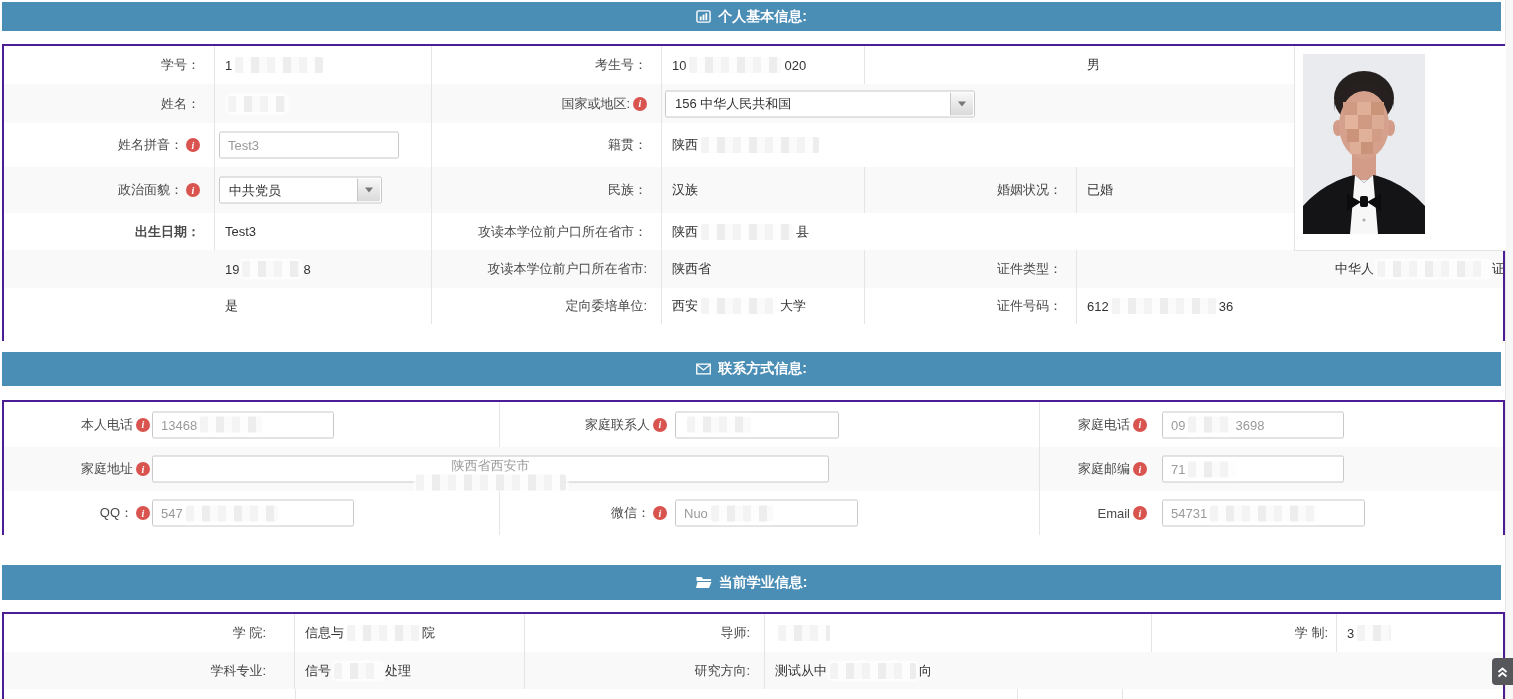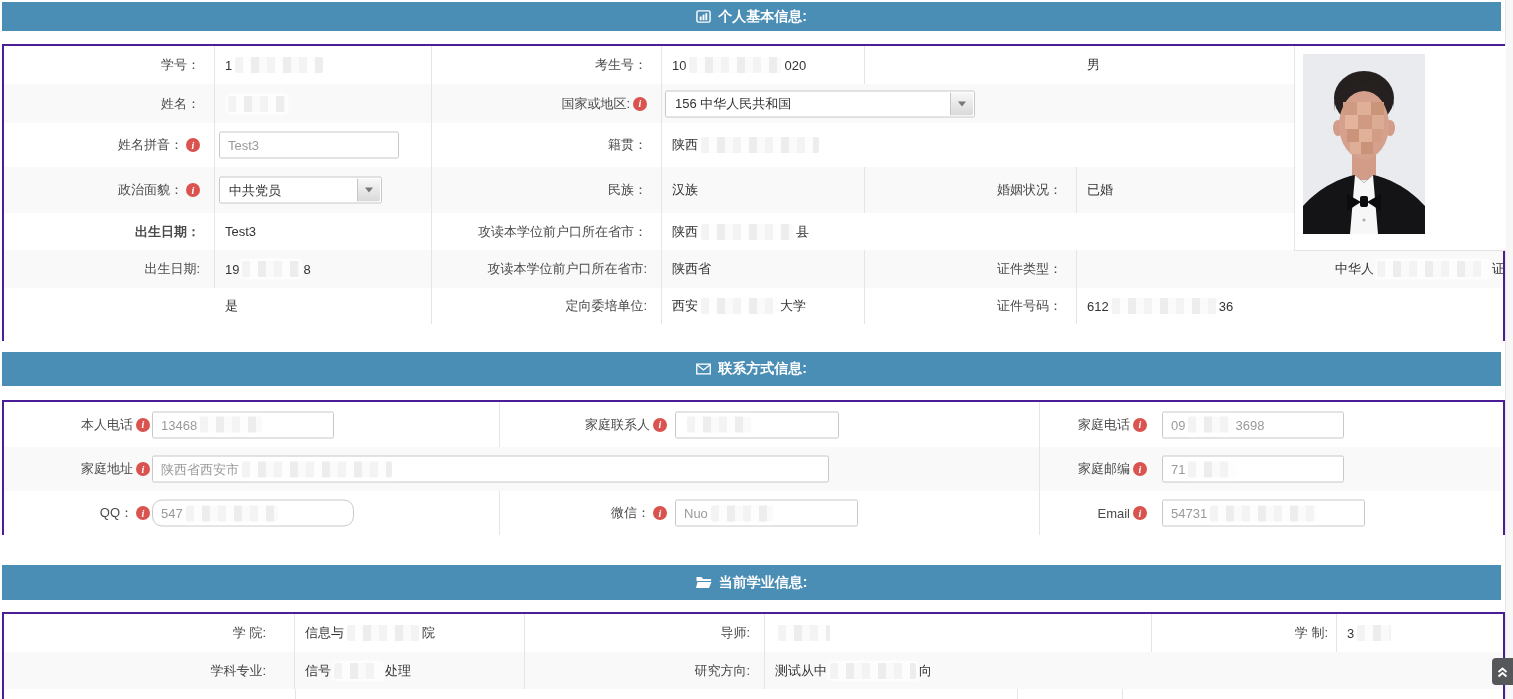--- a/index.html
+++ b/index.html
@@ -171,23 +171,20 @@
           <span>攻读本学位前户口所在省市：</span>
         </div>
       <div class="cell val" style="left:658px;width:632px;">
           <span>陕西</span>
           <span class="redact" style="width:92px;"></span>
           <span>县</span>
         </div>
     </div>
 
     <div class="row alt" style="top:204px;height:38px;">
-      <div class="cell lbl br" style="left:0;width:211px;">
-          <span>出生日期:</span>
-        </div>
       <div class="cell val br" style="left:211px;width:217px;">
           <span>19</span>
           <span class="redact" style="width:58px;"></span>
           <span>8</span>
         </div>
       <div class="cell lbl br" style="left:428px;width:230px;">
           <span>攻读本学位前户口所在省市:</span>
         </div>
       <div class="cell val br" style="left:658px;width:203px;">
           <span>陕西省</span>
@@ -293,41 +290,41 @@
           <span class="redact" style="width:44px;"></span>
           <span>3698</span>
         </div>
     </div>
 
     <div class="row alt" style="top:45px;height:44px;">
       <div class="cell lbl" style="left:0;width:146px;padding-right:0;">
           <span>家庭地址</span>
           <span class="info"></span>
         </div>
-      <div class="inputbox" style="left:148px;width:677px;">
+      <div class="inputbox" style="left:148px;width:677px;flex-direction:column;">
           <span>陕西省西安市</span>
           <span class="redact" style="width:150px;"></span>
         </div>
       <div class="vline" style="left:1035px;"></div>
       <div class="cell lbl" style="left:1035px;width:108px;padding-right:0;">
           <span>家庭邮编</span>
           <span class="info"></span>
         </div>
       <div class="inputbox" style="left:1158px;width:182px;">
           <span>71</span>
           <span class="redact" style="width:48px;"></span>
         </div>
     </div>
 
     <div class="row norub" style="top:89px;height:44px;">
       <div class="cell lbl" style="left:0;width:146px;padding-right:0;">
           <span>QQ：</span>
           <span class="info"></span>
         </div>
-      <div class="inputbox" style="left:148px;width:202px;border-radius:10px;">
+      <div class="inputbox" style="left:148px;width:202px;">
           <span>547</span>
           <span class="redact" style="width:92px;"></span>
         </div>
       <div class="vline" style="left:495px;"></div>
       <div class="cell lbl" style="left:495px;width:168px;padding-right:0;">
           <span>微信：</span>
           <span class="info"></span>
         </div>
       <div class="inputbox" style="left:671px;width:183px;">
           <span>Nuo</span>

